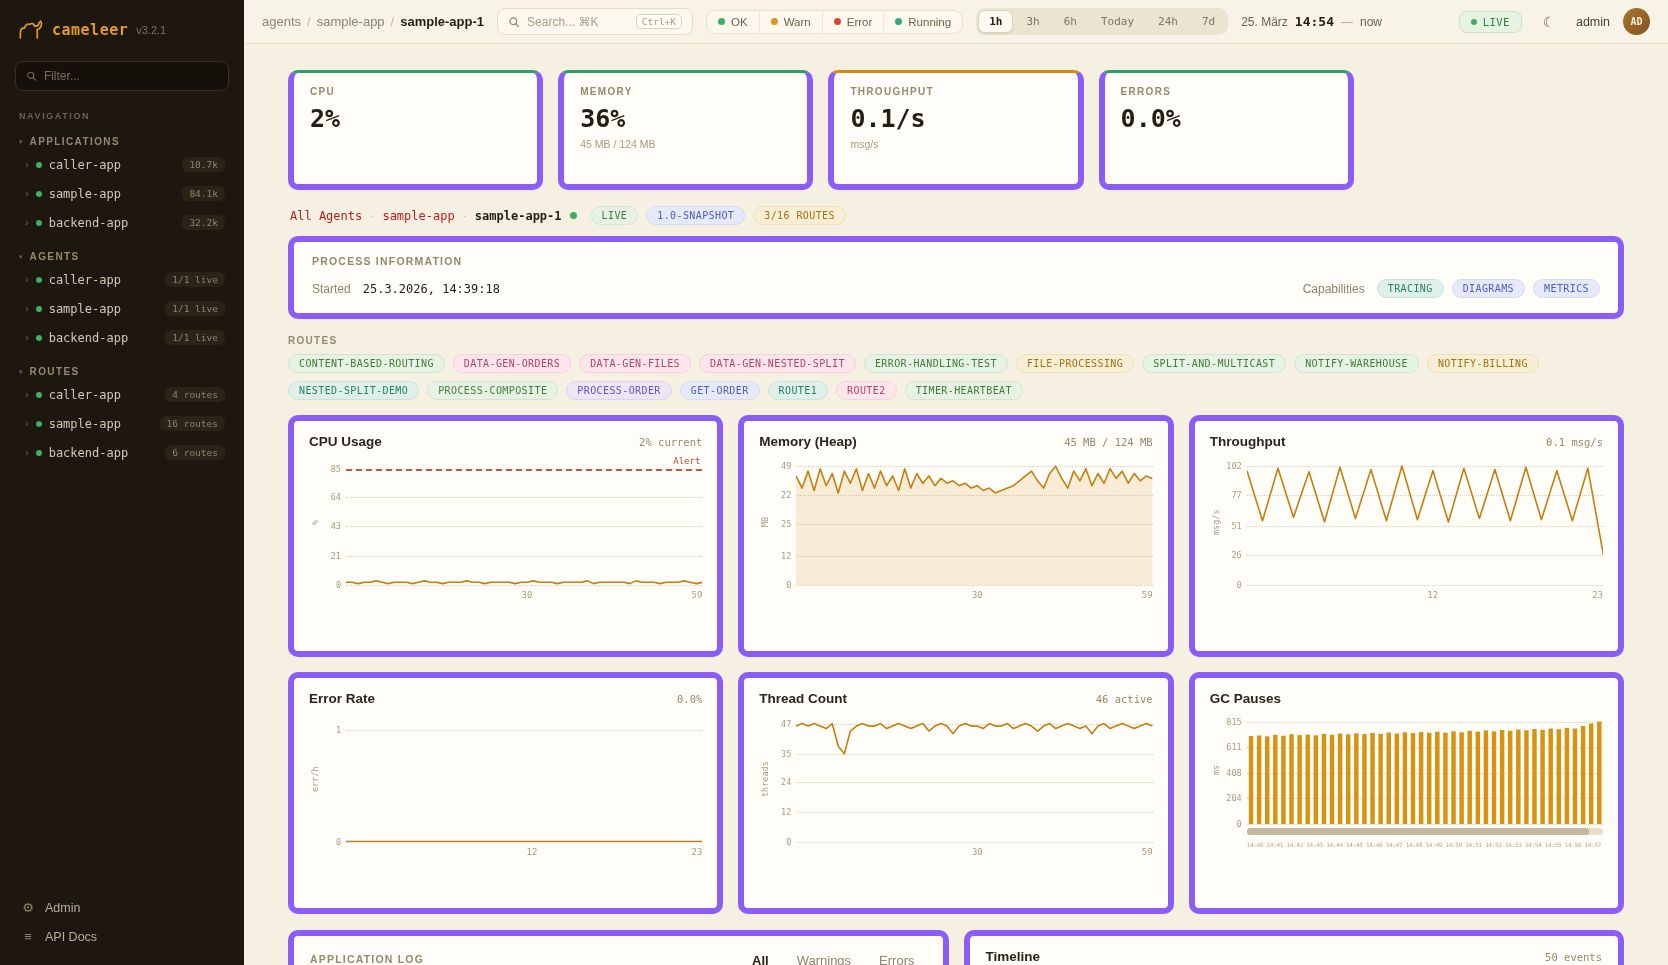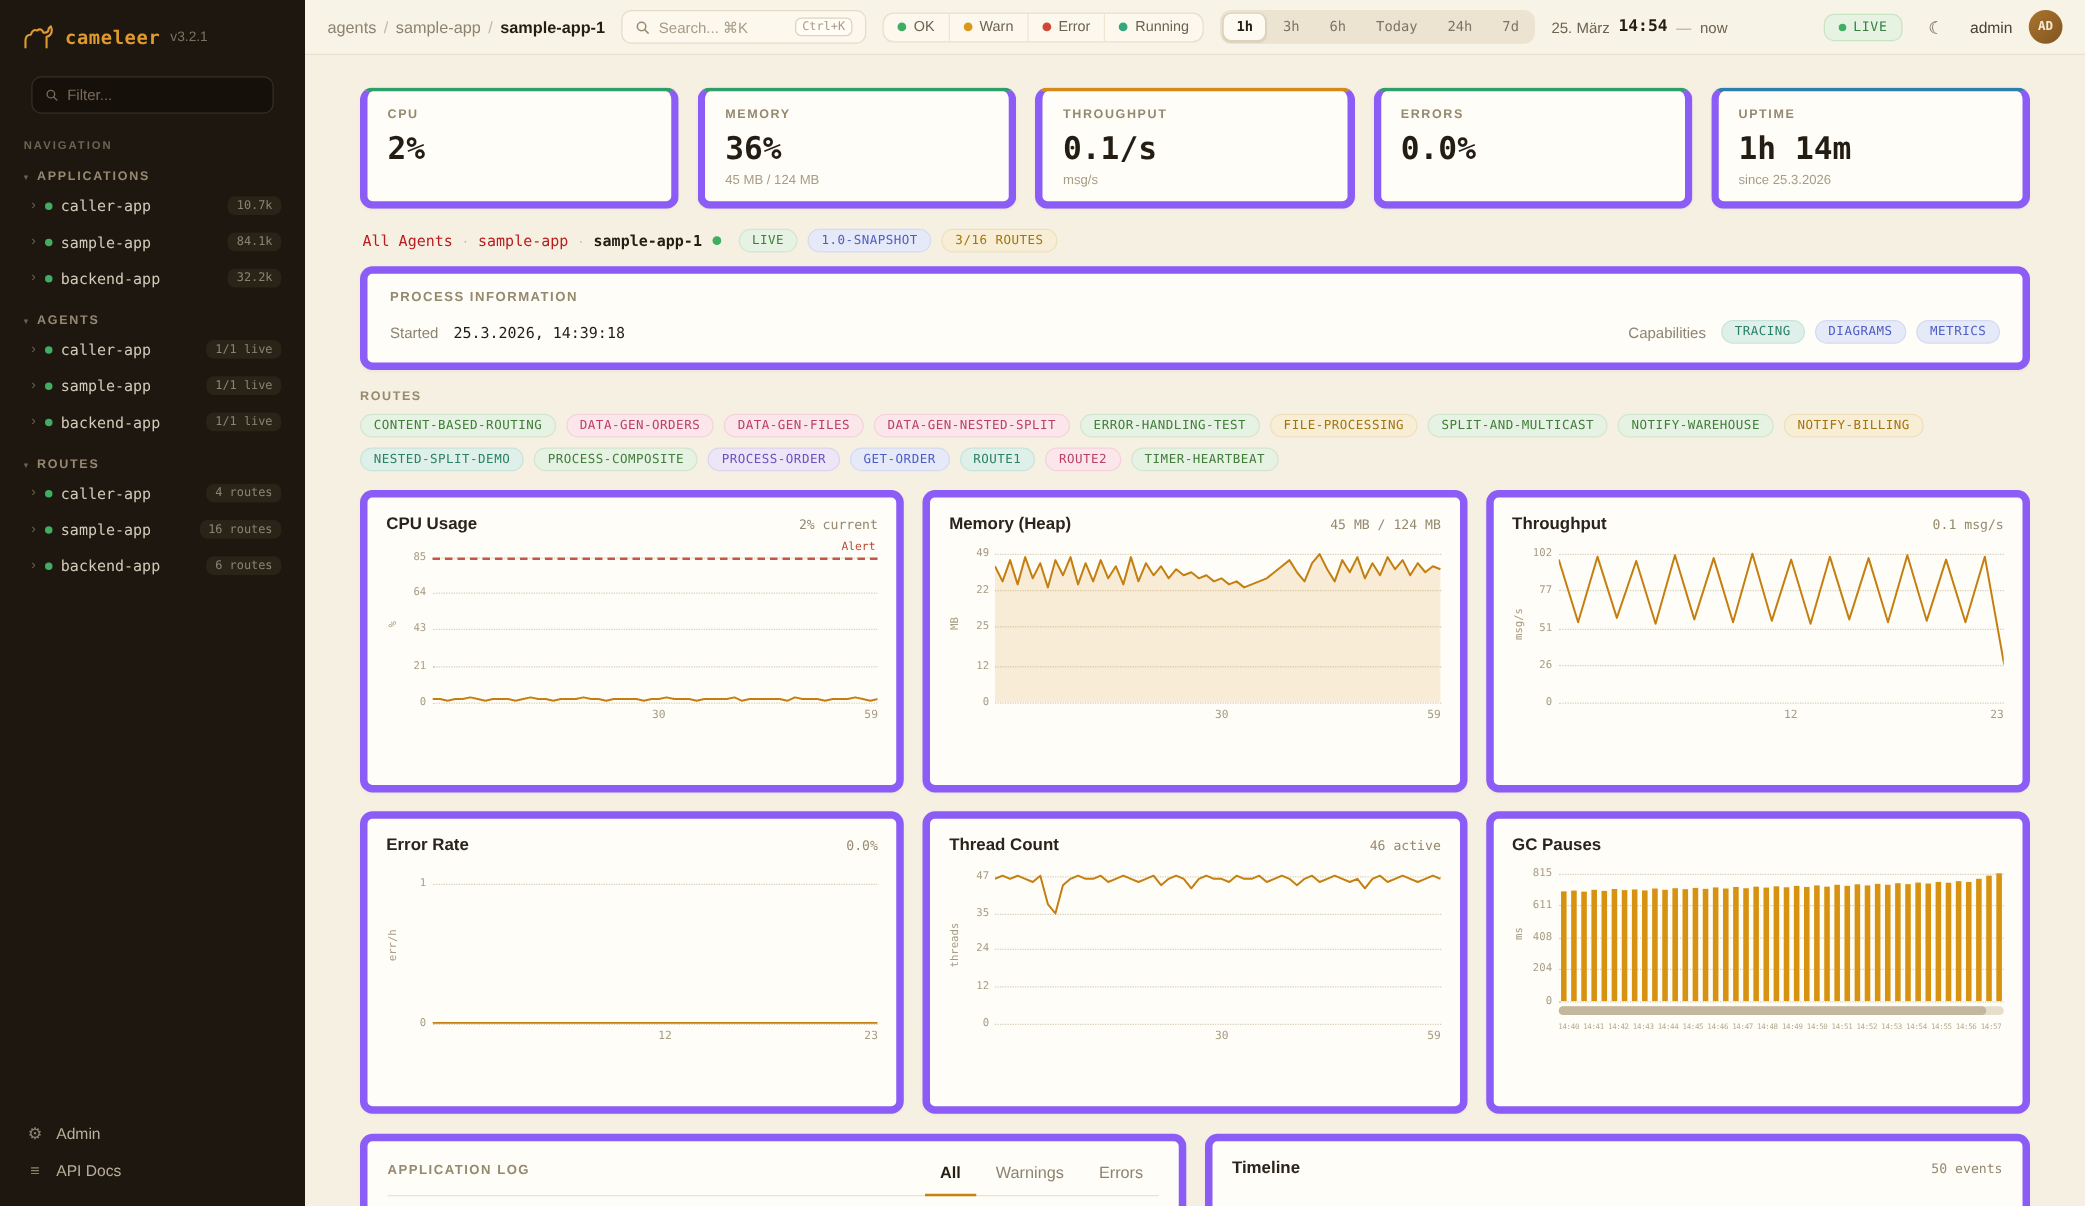--- a/index.html
+++ b/index.html
@@ -4,21 +4,21 @@
 <style>
   *{margin:0;padding:0;box-sizing:border-box}
   html,body{width:1668px;height:965px;overflow:hidden}
   body{font-family:"Liberation Sans","DejaVu Sans",sans-serif;background:#f4eee1;color:#2b241c;display:flex;font-size:13px}
 
   
   .sidebar{width:244px;min-width:244px;height:100%;background:#1d1710;display:flex;flex-direction:column;padding:16px 13px 14px;color:#cdc4b4}
   .logo-row{display:flex;align-items:center;gap:8px;padding:0 4px;margin-bottom:18px;cursor:pointer}
   .logo-text{font-family:"DejaVu Sans Mono",monospace;color:#e09a2d;font-size:15px;font-weight:bold;letter-spacing:.5px}
   .logo-ver{color:#7c7160;font-size:11px}
-  .filter-box{display:flex;align-items:center;gap:7px;background:#16100b;border:1px solid #372e22;border-radius:8px;padding:7px 10px;margin:0 12px}
+  .filter-box{display:flex;align-items:center;gap:7px;background:#16100b;border:1px solid #372e22;border-radius:8px;padding:7px 10px;margin:0 2px}
   .filter-box input{background:none;border:none;outline:none;color:#cdc4b4;font-size:12px;width:100%;font-family:"Liberation Sans",sans-serif}
   .filter-box input::placeholder{color:#776c5a}
   .nav-label{font-size:9px;letter-spacing:1.6px;color:#6e6352;font-weight:bold;margin:20px 6px 0}
   .side-section{margin-top:15px}
   .side-sec-head{display:flex;align-items:center;gap:7px;padding:0 6px 2px;cursor:pointer}
   .caret{font-size:7px;color:#6e6352}
   .side-sec-label{font-size:10px;letter-spacing:1.4px;color:#97896f;font-weight:bold}
   .side-item{display:flex;align-items:center;gap:7px;padding:6px 6px 6px 12px;border-radius:7px;cursor:pointer;margin-top:2px}
   .chev{color:#6e6352;font-size:11px;line-height:1}
   .sdot{width:6px;height:6px;background:#3fae62;border-radius:50%;flex:none}
@@ -52,21 +52,21 @@
   .live-pill{display:flex;align-items:center;gap:6px;background:#e7f3e2;border:1px solid #c9e4c2;color:#35803f;font-family:"DejaVu Sans Mono",monospace;font-size:10.5px;letter-spacing:.5px;padding:4px 11px;border-radius:8px;white-space:nowrap}
   .live-dot{width:6px;height:6px;background:#3fae62;border-radius:50%}
   .theme-toggle{width:28px;height:28px;border-radius:50%;background:none;border:none;font-size:14px;color:#6b6250;cursor:pointer;line-height:1}
   .user-name{font-size:12.5px;color:#4a4232}
   .avatar{width:27px;height:27px;border-radius:50%;background:linear-gradient(135deg,#a8742f,#83561f);color:#f7ecd9;font-family:"DejaVu Sans Mono",monospace;font-size:10px;font-weight:bold;display:flex;align-items:center;justify-content:center;cursor:pointer}
 
   
   .content{flex:1;padding:26px 44px 0;overflow:hidden}
   .card{background:#fffdf7;border:6px solid #8b5cf6;border-radius:10px;box-shadow:0 1px 2px rgba(70,50,20,.05)}
   .stats-row{display:grid;grid-template-columns:repeat(5,1fr);gap:15px}
-  .stat-card{border-top:3px solid #2f9e68;padding:13px 16px 12px;height:97px}
+  .stat-card{border-top:3px solid #2f9e68;padding:13px 16px 12px;height:120px}
   .stat-label{font-size:10px;letter-spacing:1.3px;color:#95896f;font-weight:bold}
   .stat-value{font-family:"DejaVu Sans Mono",monospace;font-size:25px;font-weight:bold;color:#241d14;margin-top:7px}
   .stat-sub{font-size:10.5px;color:#a79c86;margin-top:5px;min-height:12px}
 
   .agent-bar{margin:16px 2px 11px;display:flex;align-items:center;gap:8px;font-size:12.5px}
   .abar-link{color:#b91c1c;cursor:pointer;font-family:"DejaVu Sans Mono",monospace;font-size:12px}
   .abar-sep{color:#c2b79f}
   .abar-current{font-weight:bold;color:#241d14;font-family:"DejaVu Sans Mono",monospace;font-size:12px}
   .abar-dot{width:7px;height:7px;background:#3fae62;border-radius:50%}
   #agent-badges{display:flex;gap:8px;margin-left:6px}
@@ -302,25 +302,20 @@
       </div>
       <div class="card stat-card" style="border-top-color: rgb(213, 138, 24);">
         <div class="stat-label">THROUGHPUT</div>
         <div class="stat-value">0.1/s</div>
         <div class="stat-sub">msg/s</div>
       </div>
       <div class="card stat-card" style="border-top-color: rgb(47, 158, 104);">
         <div class="stat-label">ERRORS</div>
         <div class="stat-value">0.0%</div>
         <div class="stat-sub"></div>
-      </div>
-      <div class="card stat-card" style="border-top-color: rgb(46, 127, 174);">
-        <div class="stat-label">UPTIME</div>
-        <div class="stat-value">1h 14m</div>
-        <div class="stat-sub">since 25.3.2026</div>
       </div>
     </div>
 
     <div class="agent-bar">
       <span class="abar-link">All Agents</span>
       <span class="abar-sep">·</span>
       <span class="abar-link">sample-app</span>
       <span class="abar-sep">·</span>
       <span class="abar-current">sample-app-1</span>
       <span class="abar-dot"></span>

